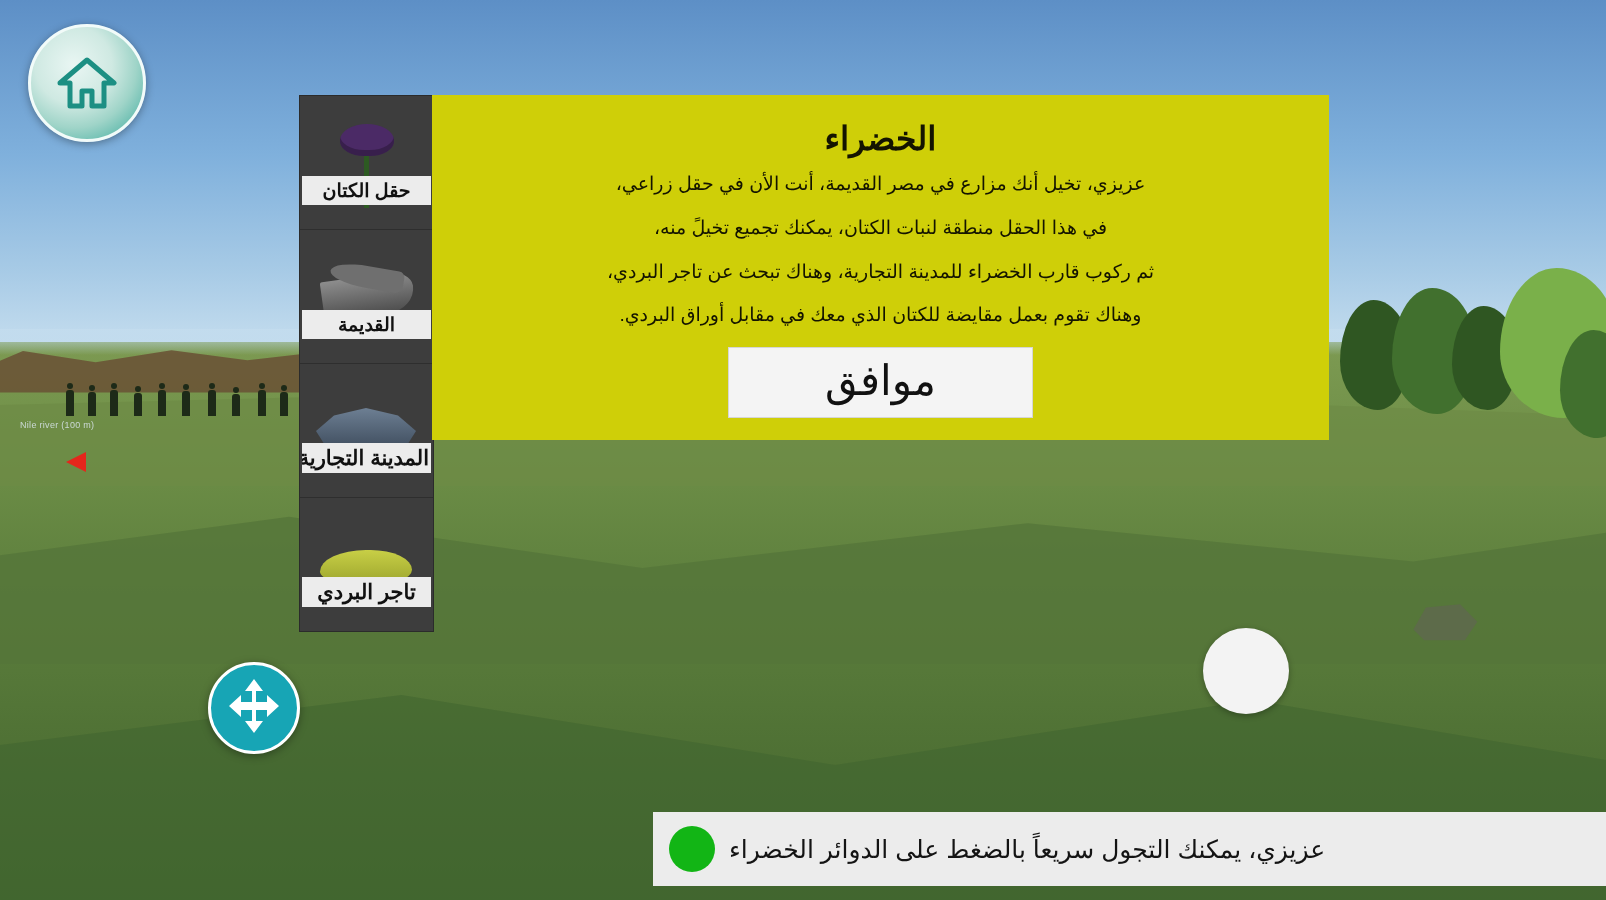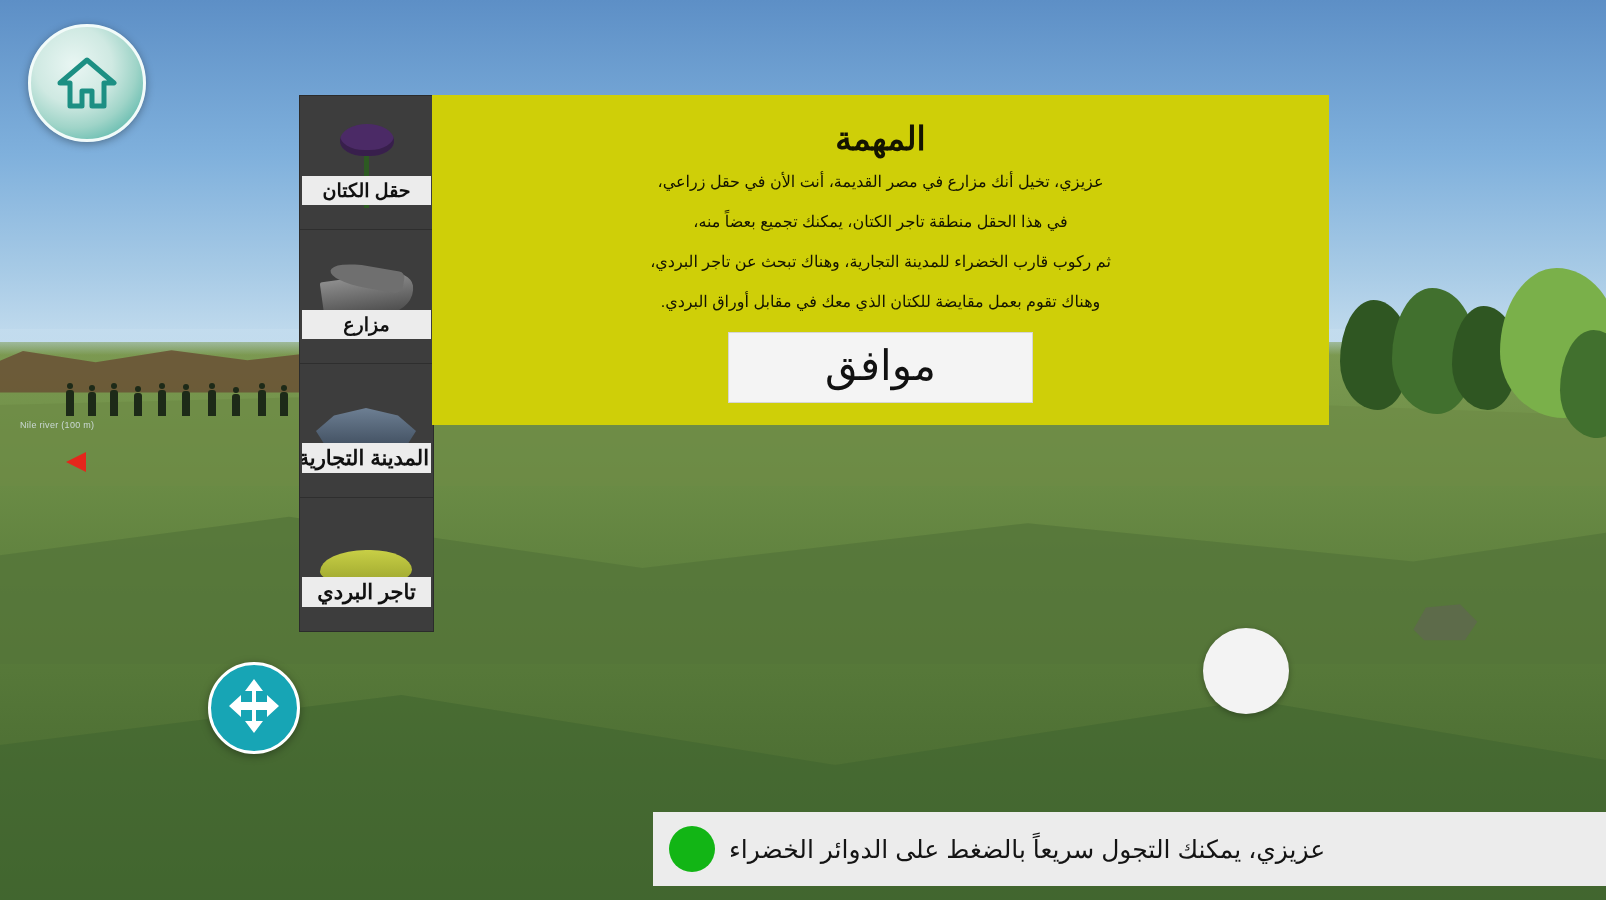--- a/index.html
+++ b/index.html
@@ -236,21 +236,21 @@
   }
   .quest-title {
     text-align: center;
     font-size: 33px;
     font-weight: 700;
     color: #141400;
     margin: 6px 0 14px;
   }
   .quest-body p {
     margin: 0 0 20px;
-    font-size: 16px;
+    font-size: 19px;
     line-height: 1.25;
     color: #141400;
     text-align: center;
   }
   .quest-ok {
     display: block;
     margin: 6px auto 0;
     width: 305px;
     padding: 8px 0 12px;
     background: #f4f4f4;
@@ -351,44 +351,44 @@
         <div class="t-flax-flower"></div>
       </div>
       <div class="rail-caption">حقل الكتان</div>
     </div>
 
     <div class="rail-item">
       <div class="rail-thumb">
         <div class="t-boat"></div>
         <div class="t-boat2"></div>
       </div>
-      <div class="rail-caption">مزارع</div>
+      <div class="rail-caption">القديمة</div>
     </div>
 
     <div class="rail-item">
       <div class="rail-thumb">
         <div class="t-city"></div>
       </div>
       <div class="rail-caption small">المدينة التجارية</div>
     </div>
 
     <div class="rail-item" style="border-bottom:none;">
       <div class="rail-thumb">
         <div class="t-papyrus"></div>
       </div>
       <div class="rail-caption small">تاجر البردي</div>
     </div>
 
   </div>
 
   <div class="quest">
-    <div class="quest-title">المهمة</div>
+    <div class="quest-title">الخضراء</div>
     <div class="quest-body">
       <p>عزيزي، تخيل أنك مزارع في مصر القديمة، أنت الأن في حقل زراعي،</p>
-      <p>في هذا الحقل منطقة تاجر الكتان، يمكنك تجميع بعضاً منه،</p>
+      <p>في هذا الحقل منطقة لنبات الكتان، يمكنك تجميع تخيلً منه،</p>
       <p>ثم ركوب قارب الخضراء للمدينة التجارية، وهناك تبحث عن تاجر البردي،</p>
       <p>وهناك تقوم بعمل مقايضة للكتان الذي معك في مقابل أوراق البردي.</p>
     </div>
     <button class="quest-ok">موافق</button>
   </div>
 
   <div class="tipbar">
     <span class="tip-text">عزيزي، يمكنك التجول سريعاً بالضغط على الدوائر الخضراء</span>
     <span class="tip-dot"></span>
   </div>

